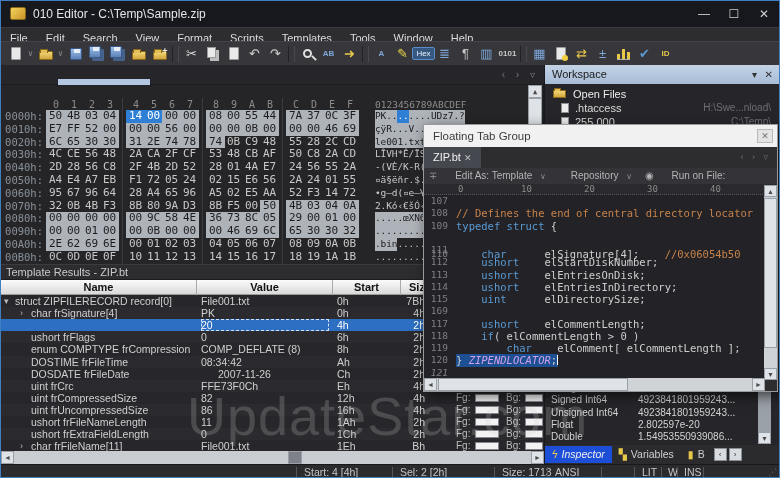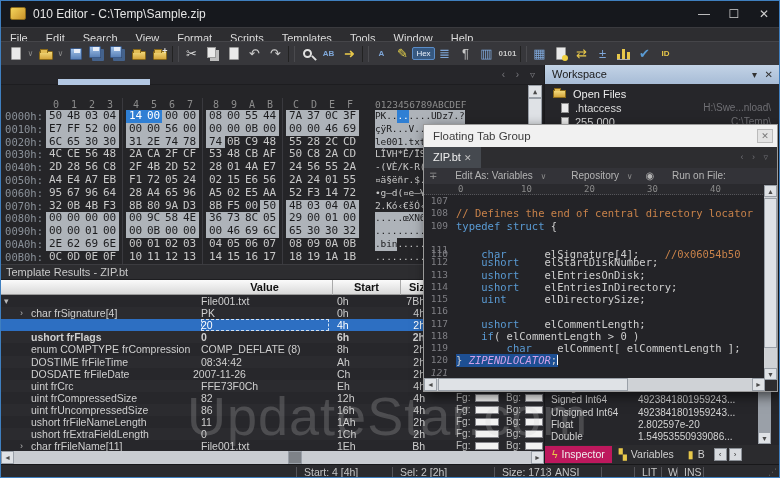--- a/index.html
+++ b/index.html
@@ -98,21 +98,21 @@
   .st-sep { position:absolute; top:2px; width:1px; height:10px; background:#55555a; }
   .grip { position:absolute; right:2px; top:2px; color:#666; font-size:9px; }
 
   
   .inspector { position:absolute; left:543px; top:375px; width:237px; height:88px; background:#26262a; border-left:1px solid #1a1a1d; }
   .insp-row { position:absolute; left:0; width:100%; height:12.3px; font-size:10px; color:#d2d2d2; line-height:12.3px; }
   .insp-label { position:absolute; left:6px; }
   .insp-val { position:absolute; left:93px; width:118px; white-space:nowrap; overflow:hidden; }
   .insp-tabs { position:absolute; left:543px; top:444px; width:237px; height:19px; background:#2b2b2e; border-left:1px solid #1a1a1d; display:flex; align-items:center; }
   .insp-tab { height:17px; line-height:17px; font-size:10.5px; color:#cfcfcf; padding:0 7px; white-space:nowrap; overflow:hidden; }
-  .insp-tab.active { background:#be185d; color:#f0f0f0; }
+  .insp-tab.active { background:#1d4ed8; color:#f0f0f0;font-style:italic; }
   .insp-tab .tic { margin-right:4px; }
   .nav-sq { width:13px; height:13px; background:#d8dbdf; border:1px solid #8a8f96; color:#333; font-size:8px; text-align:center; line-height:12px; margin-left:2px; }
 
   
   .floatwin { position:absolute; left:422px; top:123px; width:355px; height:268px; background:#2d2d30; border:1px solid #9a9a9a; box-shadow:3px 4px 12px rgba(0,0,0,.6); z-index:50; }
   .fw-title { height:22px; background:#f1f1f1; color:#3c3c3c; font-size:11.5px; line-height:22px; padding-left:9px; position:relative; }
   .fw-close { position:absolute; right:4px; top:4px; width:16px; height:14px; background:#e3e3e3; border:1px solid #bbb; color:#777; font-size:9px; text-align:center; line-height:13px; }
   .fw-tabs { height:21px; background:#2d2d30; position:relative; }
   .fw-tab { display:inline-block; height:21px; line-height:21px; background:#45494f; color:#f0f0f0; font-size:11px; padding:0 9px; }
   .fw-tabnav { position:absolute; right:6px; top:0; line-height:21px; color:#6e6e73; font-size:9px; letter-spacing:3px; }
@@ -716,27 +716,29 @@
     </div>
     <div id="wsfiles">
         <div class="ws-row"><span class="mini-page"></span><span style="margin-left: 30px;">.htaccess</span><span class="ws-path">H:\Swe...nload\</span></div>
         <div class="ws-row"><span class="mini-page"></span><span style="margin-left: 30px;">255.000</span><span class="ws-path">C:\Temp\</span></div>
       </div>
   </div>
 
   <div class="trpane">
     <div class="tr-title">Template Results - ZIP.bt</div>
     <div class="tr-hdr">
+      <div style="left:0;width:196px;">Name</div>
       <div style="left:196px;width:136px;">Value</div>
       <div style="left:332px;width:68px;">Start</div>
       <div style="left:400px;width:143px;border-right:none;text-align:left;padding-left:8px;">Size</div>
     </div>
     <div class="tr-body" id="trbody">
         <div class="trrow" style="top: 0px;">
           <span class="arr" style="left: 3px;">▾</span>
+          <span class="tr-cell" style="left: 14px; width: 180px;">struct ZIPFILERECORD record[0]</span>
           <span class="tr-cell" style="left: 200px; width: 128px;">File001.txt</span>
           <span class="tr-cell" style="left: 336px; width: 60px;">0h</span>
           <span class="tr-cell" style="left: 398px; width: 26px; text-align: right;">7Bh</span>
           <span class="fgbg" style="left: 455px;">Fg:</span>
           <span class="swatch" style="left: 474px; width: 24px;"></span>
           <span class="fgbg" style="left: 505px;">Bg:</span>
           <span class="swatch" style="left: 524px; width: 18px;"></span>
         </div>
         <div class="trrow alt" style="top: 12.1px;">
           <span class="arr" style="left: 19px;">›</span>
@@ -751,21 +753,21 @@
         </div>
         <div class="trrow selected" style="top: 24.2px;">
           <span class="tr-cell selcell" style="left: 200px; width: 128px;">20</span>
           <span class="tr-cell" style="left: 336px; width: 60px;">4h</span>
           <span class="tr-cell" style="left: 398px; width: 26px; text-align: right;">2h</span>
           <span class="fgbg" style="left: 455px;">Fg:</span>
           <span class="swatch" style="left: 474px; width: 24px;"></span>
           <span class="fgbg" style="left: 505px;">Bg:</span>
           <span class="swatch" style="left: 524px; width: 18px;"></span>
         </div>
-        <div class="trrow alt" style="top: 36.3px; font-weight: bold;">
+        <div class="trrow alt" style="top: 36.3px;">
           <span class="tr-cell" style="left: 30px; width: 180px;">ushort frFlags</span>
           <span class="tr-cell" style="left: 200px; width: 128px;">0</span>
           <span class="tr-cell" style="left: 336px; width: 60px;">6h</span>
           <span class="tr-cell" style="left: 398px; width: 26px; text-align: right;">2h</span>
           <span class="fgbg" style="left: 455px;">Fg:</span>
           <span class="swatch" style="left: 474px; width: 24px;"></span>
           <span class="fgbg" style="left: 505px;">Bg:</span>
           <span class="swatch" style="left: 524px; width: 18px;"></span>
         </div>
         <div class="trrow" style="top: 48.4px;">
@@ -783,21 +785,21 @@
           <span class="tr-cell" style="left: 200px; width: 128px;">08:34:42</span>
           <span class="tr-cell" style="left: 336px; width: 60px;">Ah</span>
           <span class="tr-cell" style="left: 398px; width: 26px; text-align: right;">2h</span>
           <span class="fgbg" style="left: 455px;">Fg:</span>
           <span class="swatch" style="left: 474px; width: 24px;"></span>
           <span class="fgbg" style="left: 505px;">Bg:</span>
           <span class="swatch" style="left: 524px; width: 18px;"></span>
         </div>
         <div class="trrow" style="top: 72.6px;">
           <span class="tr-cell" style="left: 30px; width: 180px;">DOSDATE frFileDate</span>
-          <span class="tr-cell" style="left: 192px; width: 128px;">2007-11-26</span>
+          <span class="tr-cell" style="left: 217px; width: 128px;">2007-11-26</span>
           <span class="tr-cell" style="left: 336px; width: 60px;">Ch</span>
           <span class="tr-cell" style="left: 398px; width: 26px; text-align: right;">2h</span>
           <span class="fgbg" style="left: 455px;">Fg:</span>
           <span class="swatch" style="left: 474px; width: 24px;"></span>
           <span class="fgbg" style="left: 505px;">Bg:</span>
           <span class="swatch" style="left: 524px; width: 18px;"></span>
         </div>
         <div class="trrow alt" style="top: 84.7px;">
           <span class="tr-cell" style="left: 30px; width: 180px;">uint frCrc</span>
           <span class="tr-cell" style="left: 200px; width: 128px;">FFE73F0Ch</span>
@@ -925,21 +927,21 @@
     <div class="fw-title">
       <span>Floating Tab Group</span>
       <span class="fw-close">✕</span>
     </div>
     <div class="fw-tabs">
       <span class="fw-tab"><span>ZIP.bt</span> <span style="font-size:9px;color:#c0c0c0;">✕</span></span>
       <span class="fw-tabnav">‹ › ▿</span>
     </div>
     <div class="fw-toolbar">
       <span style="color:#9a9a9a;margin-left:5px;">∓</span>
-      <span style="margin-left:10px;"><span>Edit As: Variables</span> <span class="caret">∨</span></span>
+      <span style="margin-left:10px;"><span>Edit As: Template</span> <span class="caret">∨</span></span>
       <span style="margin-left:12px;"><span>Repository</span> <span class="caret">∨</span></span>
       <span>◉</span>
       <span style="margin-left:10px;"><span>Run on File: Sample.zip</span> <span class="caret">∨</span></span>
       <span>▷</span>
     </div>
     <div class="fw-ruler" id="fwruler">
         <b style="left: 34px;">0</b>
         <b style="left: 97px;">10</b>
         <b style="left: 160px;">20</b>
         <b style="left: 223px;">30</b>
@@ -948,21 +950,21 @@
     <div class="fw-code" id="fwcode">
         <div class="cline" style="top: 0px;"><span class="lno">107</span><span class="ctext"></span></div>
         <div class="cline" style="top: 12.26px;"><span class="lno">108</span><span class="ctext"><span class="tk-c">// Defines the end of central directory locator</span></span></div>
         <div class="cline" style="top: 24.52px;"><span class="lno">109</span><span class="ctext"><span class="tk-k">typedef struct</span><span class="tk-p"> {</span></span></div>
         <div class="cline" style="top: 36.78px; margin-top: 16px;"><span class="lno">110</span><span class="ctext"><span class="tk-p">    </span><span class="tk-k">char</span><span class="tk-p">      elSignature[4];    </span><span class="tk-c">//0x06054b50</span></span></div>
         <div class="cline" style="top: 49.04px;"><span class="lno">111</span></div>
         <div class="cline" style="top: 61.3px;"><span class="lno">112</span><span class="ctext"><span class="tk-p">    </span><span class="tk-k">ushort</span><span class="tk-p">    elStartDiskNumber;</span></span></div>
         <div class="cline" style="top: 73.56px;"><span class="lno">113</span><span class="ctext"><span class="tk-p">    </span><span class="tk-k">ushort</span><span class="tk-p">    elEntriesOnDisk;</span></span></div>
         <div class="cline" style="top: 85.82px;"><span class="lno">114</span><span class="ctext"><span class="tk-p">    </span><span class="tk-k">ushort</span><span class="tk-p">    elEntriesInDirectory;</span></span></div>
         <div class="cline" style="top: 98.08px;"><span class="lno">115</span><span class="ctext"><span class="tk-p">    </span><span class="tk-k">uint</span><span class="tk-p">      elDirectorySize;</span></span></div>
-        <div class="cline" style="top: 110.34px;"><span class="lno">116</span></div>
+        <div class="cline" style="top: 110.34px;"><span class="lno">169</span></div>
         <div class="cline" style="top: 122.6px;"><span class="lno">117</span><span class="ctext"><span class="tk-p">    </span><span class="tk-k">ushort</span><span class="tk-p">    elCommentLength;</span></span></div>
         <div class="cline" style="top: 134.86px;"><span class="lno">118</span><span class="ctext"><span class="tk-p">    </span><span class="tk-k">if</span><span class="tk-p">( elCommentLength &gt; 0 )</span></span></div>
         <div class="cline" style="top: 147.12px;"><span class="lno">119</span><span class="ctext"><span class="tk-p">        </span><span class="tk-k">char</span><span class="tk-p">    elComment[ elCommentLength ];</span></span></div>
         <div class="cline selline" style="top: 159.38px;"><span class="lno">120</span><span class="ctext"><span class="tk-p">} </span><span class="tk-t">ZIPENDLOCATOR</span><span class="tk-p">;</span><span class="cursor"></span></span></div>
         <div class="cline" style="top: 171.64px; font-style: italic;"><span class="lno">121</span><span class="ctext"></span></div>
       </div>
     <div class="fw-hscroll">
       <div class="sb-btn" style="left:0;top:0;width:13px;height:13px;line-height:11px;">◄</div>
       <div class="sb-thumb" style="left:14px;top:0;width:190px;height:13px;"></div>
       <div class="sb-btn" style="right:0;top:0;width:13px;height:13px;line-height:11px;">►</div>

